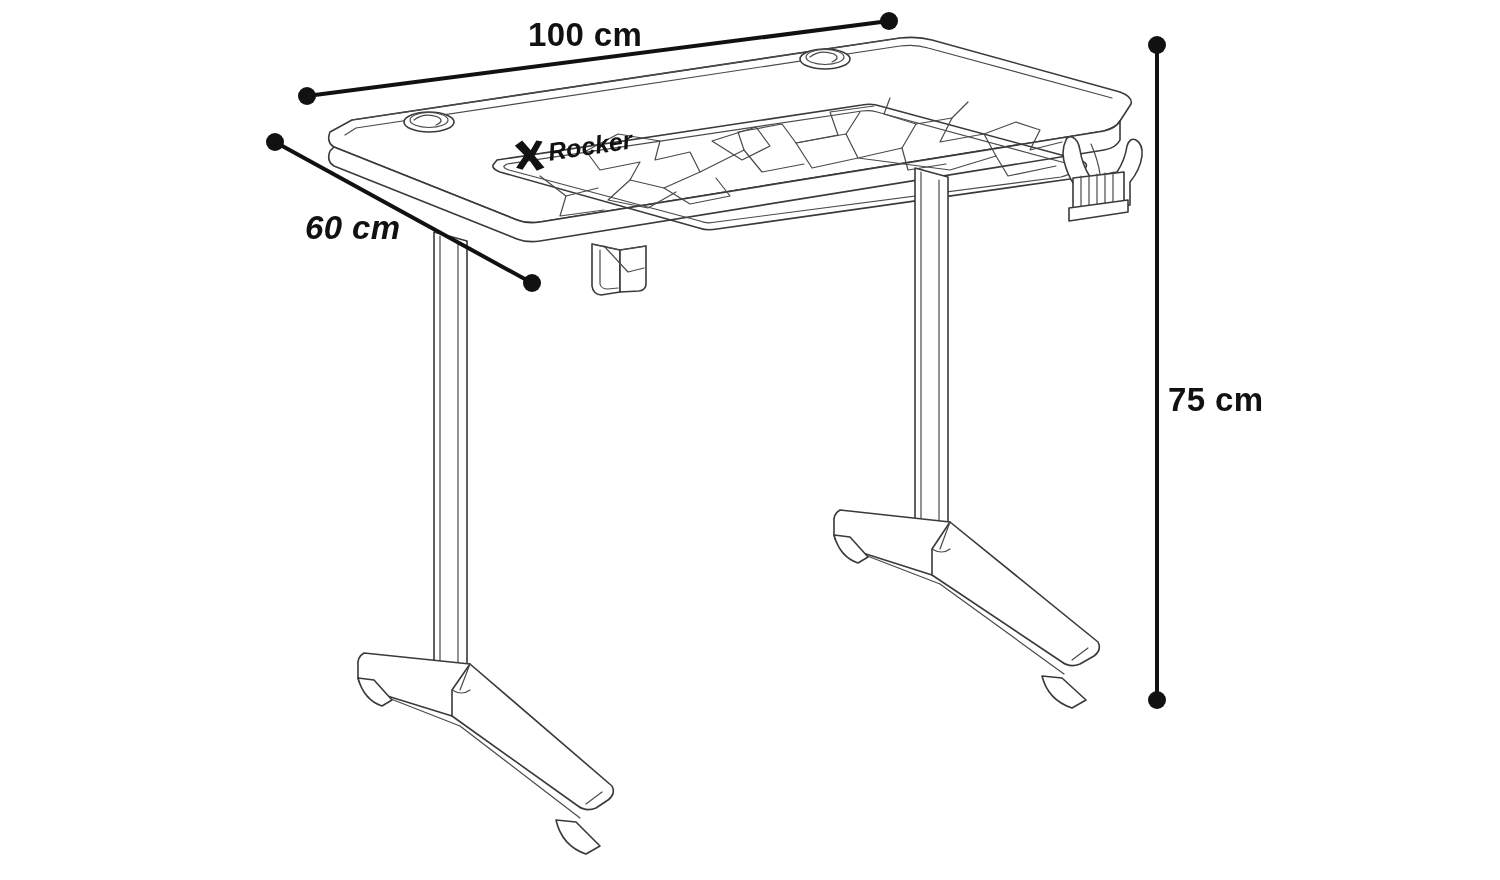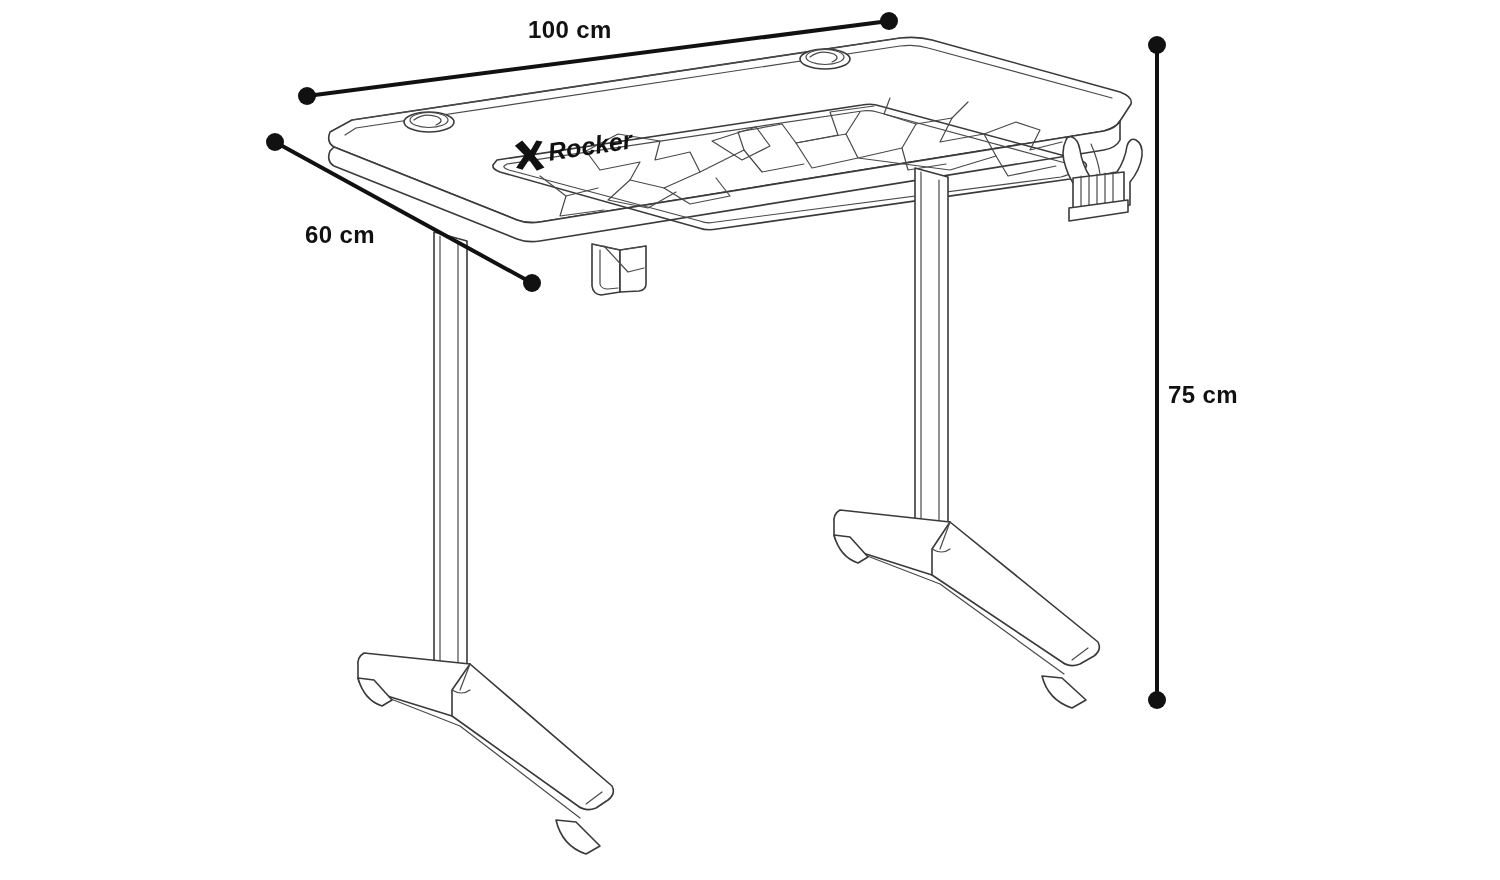--- a/index.html
+++ b/index.html
@@ -19,28 +19,28 @@
   }
   #stage svg {
     display: block;
     width: 1500px;
     height: 880px;
   }
   .dim-label {
     position: absolute;
     font-family: "Liberation Sans", sans-serif;
     font-weight: bold;
-    font-size: 24px;
+    font-size: 33px;
     letter-spacing: 0.4px;
     color: #111111;
     white-space: nowrap;
     user-select: none;
   }
   #label-width  { left: 528px; top: 16px; }
-  #label-depth  { left: 305px; top: 221px; }
+  #label-depth  { left: 305px; top: 209px; font-style: italic; }
   #label-height { left: 1168px; top: 381px; text-align: center; }
 </style>
 </head>
 <body>
 
 <div id="stage">
 
   <svg viewBox="0 0 1500 880" xmlns="http://www.w3.org/2000/svg">
 
     <defs>

